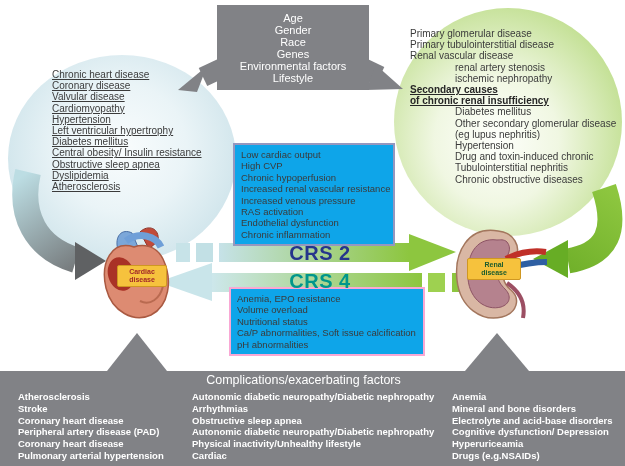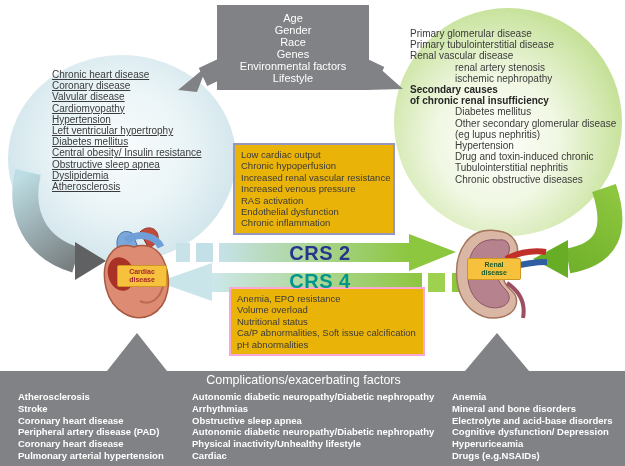--- a/index.html
+++ b/index.html
@@ -17,27 +17,27 @@
   }
   .circle-right{
     left:394px;top:8px;width:228px;height:228px;
     background:radial-gradient(ellipse at 45% 58%, #feffFC 0%, #f0f7e2 35%, #c3e094 75%, #8dc63f 100%);
   }
   
   .list{position:absolute;color:#3b3b3b;font-size:10px;line-height:11.2px;white-space:nowrap;}
   .list-left{left:52px;top:69px;text-decoration:underline;}
   .list-right{left:410px;top:28px;}
   .list-right .indent{padding-left:45px;}
-  .list-right .bold{font-weight:bold;color:#262626;}
+  .list-right .bold{font-weight:bold;color:#262626;text-decoration:underline;}
   .topbox-text{
     left:217px;top:12px;width:152px;text-align:center;color:#fff;
     font-size:11px;line-height:12px;
   }
   .midbox{
-    background:#eab308;color:#3b3b3b;font-size:9.5px;line-height:11.4px;
+    background:#0ea5e9;color:#3b3b3b;font-size:9.5px;line-height:11.4px;
     padding:4px 6px;white-space:nowrap;
   }
   .box-cardiorenal{left:233px;top:143px;width:146px;border:2px solid #9597bf;}
   .box-renocardiac{left:229px;top:287px;width:180px;border:2px solid #f9a8d4;}
   .crs-label{width:110px;text-align:center;font-weight:bold;font-size:20px;letter-spacing:.5px;}
   .crs2{left:265px;top:242px;color:#26358c;}
   .crs4{left:265px;top:270px;color:#00968b;}
   .organ-label{
     position:absolute;background:#f6c23d;border:1px solid #cf9722;border-radius:2px;
     font-size:7px;font-weight:bold;text-align:center;line-height:8px;padding:2px 0;
@@ -174,20 +174,21 @@
     <div class="indent">Other secondary glomerular disease</div>
     <div class="indent">(eg lupus nephritis)</div>
     <div class="indent">Hypertension</div>
     <div class="indent">Drug and toxin-induced chronic</div>
     <div class="indent">Tubulointerstitial nephritis</div>
     <div class="indent">Chronic obstructive diseases</div>
   </div>
 
   <div class="abs midbox box-cardiorenal">
     <div>Low cardiac output</div>
+    <div>High CVP</div>
     <div>Chronic hypoperfusion</div>
     <div>Increased renal vascular resistance</div>
     <div>Increased venous pressure</div>
     <div>RAS activation</div>
     <div>Endothelial dysfunction</div>
     <div>Chronic inflammation</div>
   </div>
 
   <div class="abs midbox box-renocardiac">
     <div>Anemia, EPO resistance</div>

